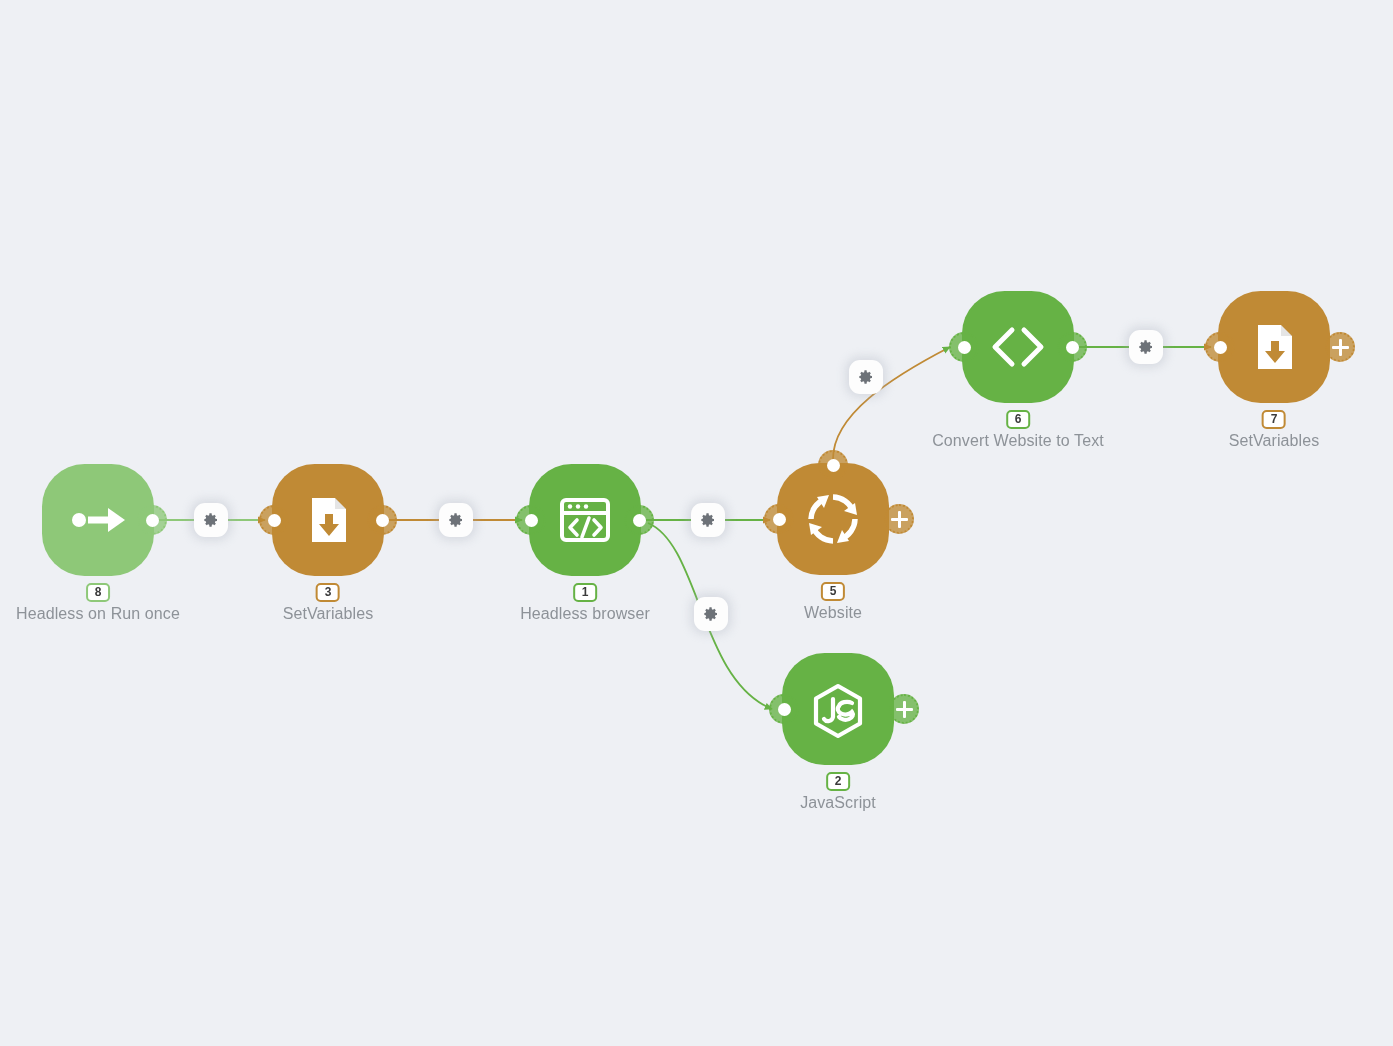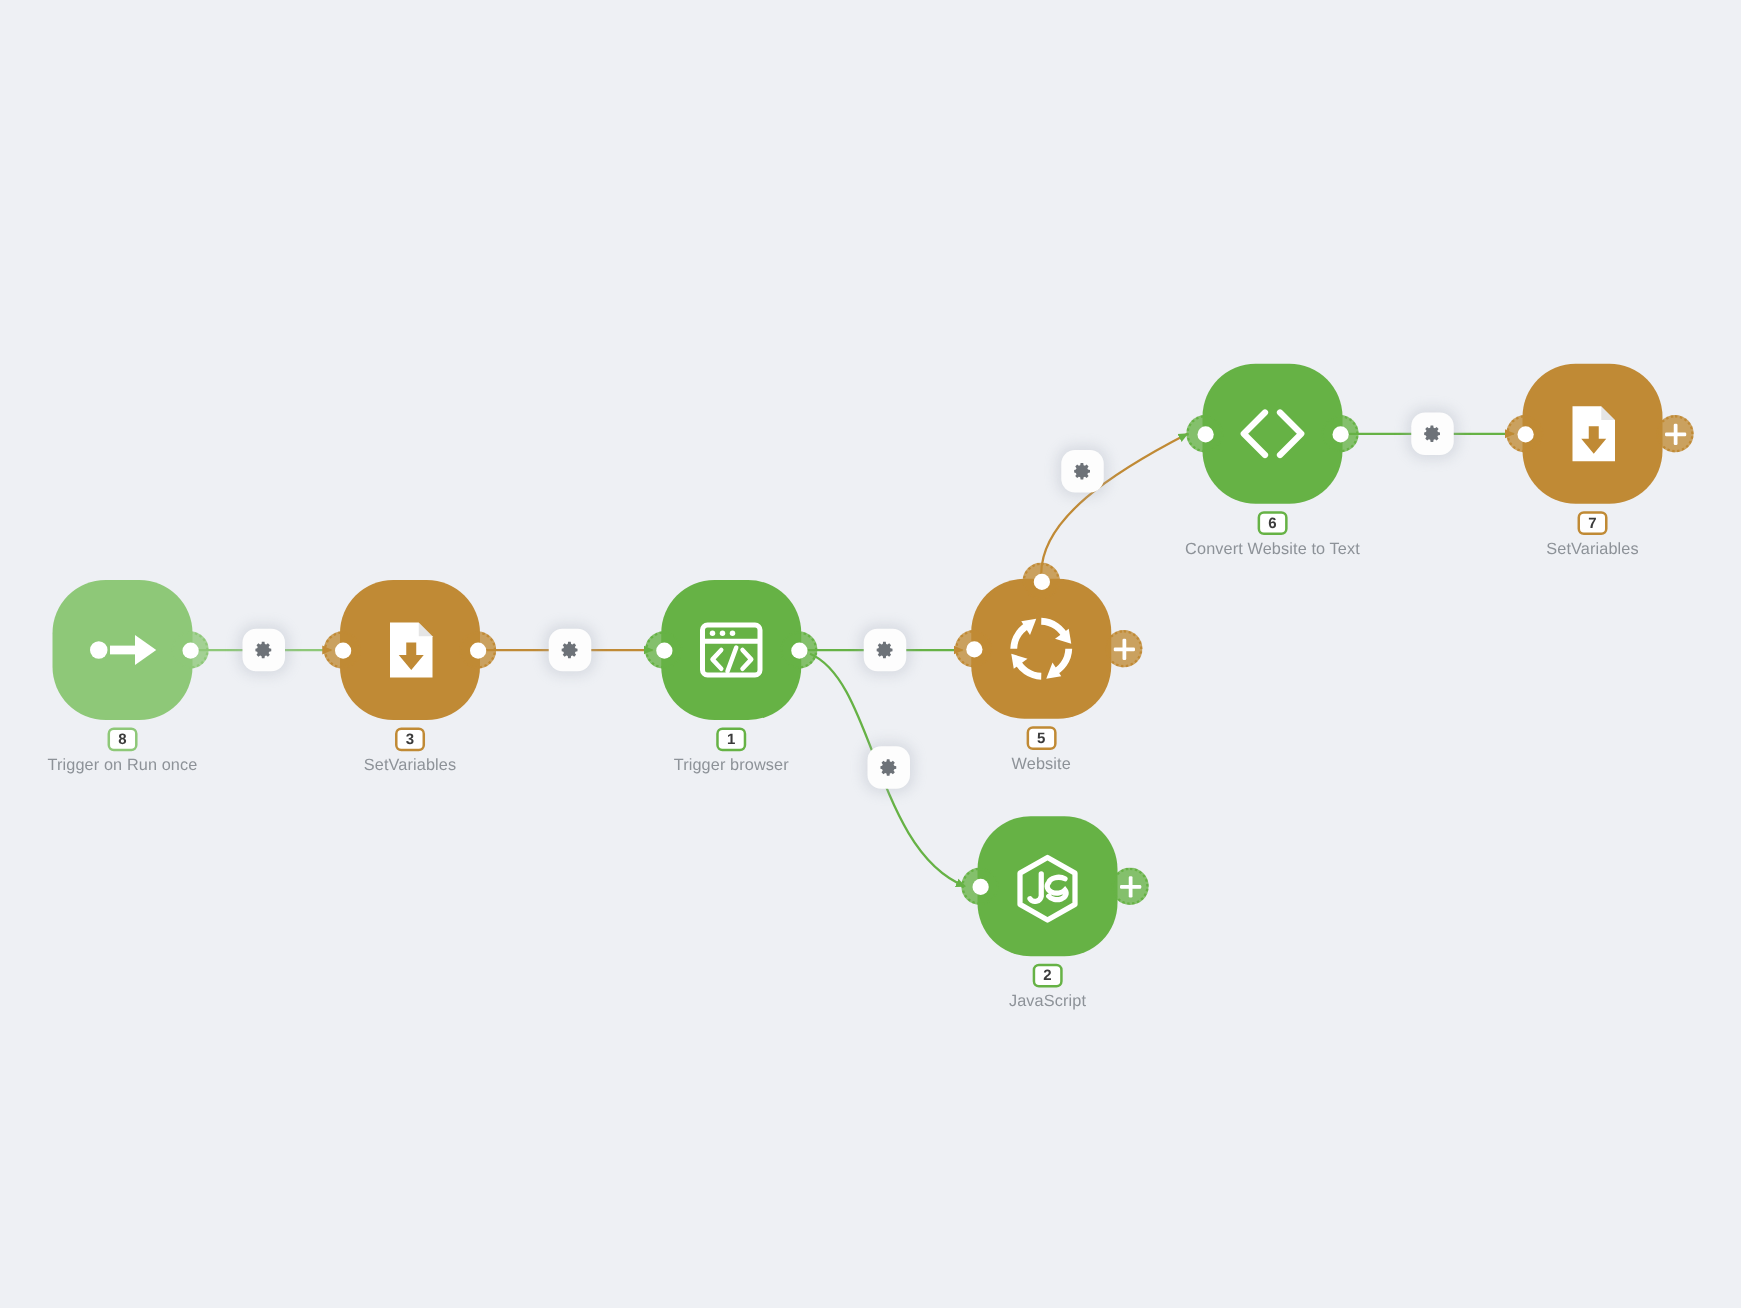--- a/index.html
+++ b/index.html
@@ -113,21 +113,21 @@
     line-height: 15px;
     font-size: 12px;
     font-weight: bold;
     color: #3b3b3b;
     background: #ffffff;
     border-radius: 5px;
     border: 2px solid #aaa;
   }
   .label-text {
     margin-top: 3px;
-    font-size: 13px;
+    font-size: 16px;
     color: #8d9298;
     letter-spacing: 0.1px;
   }
 
   
   .gear {
     position: absolute;
     width: 34px;
     height: 34px;
     margin-left: -17px;
@@ -202,21 +202,21 @@
             <rect x="20" y="26.5" width="24" height="7" fill="#ffffff"></rect>
             <path d="M 40 18 L 57 30 L 40 42 Z" fill="#ffffff"></path>
           </svg>
         </div>
         <div class="port port-out">
           <div style="position: absolute; left: 0px; top: 0px; width: 30px; height: 30px; border-radius: 50%; box-sizing: border-box; border: 2px dotted rgb(142, 200, 120); background: rgba(142, 200, 120, 0.78);"></div>
           <div class="port-dot" style="position: relative;"></div>
         </div>
         <div class="node-label">
           <div><span class="badge" style="border-color: rgb(142, 200, 120);">8</span></div>
-          <div class="label-text">Trigger on Run once</div>
+          <div class="label-text">Headless on Run once</div>
         </div>
       </div>
       <div class="node" style="left: 328px; top: 520px;">
         <div class="node-body" style="background: rgb(192, 138, 53);">
           <svg width="60" height="60" viewBox="0 0 60 60">
             <path d="M 14 8 L 37 8 L 48 19 L 48 52 L 14 52 Z" fill="#ffffff"></path>
             <path d="M 37 8 L 48 19 L 37 19 Z" fill="rgba(0,0,0,0.10)"></path>
             <path d="M 27 24 L 35 24 L 35 34 L 41 34 L 31 46 L 21 34 L 27 34 Z" fill="none" stroke="none"></path>
             <path d="M 27 24 L 35 24 L 35 34 L 41 34 L 31 46 L 21 34 L 27 34 Z" fill="#c08a35"></path>
           </svg>
@@ -250,21 +250,21 @@
         <div class="port port-in">
           <div style="position: absolute; left: 0px; top: 0px; width: 30px; height: 30px; border-radius: 50%; box-sizing: border-box; border: 2px dotted rgb(102, 178, 69); background: rgba(102, 178, 69, 0.78);"></div>
           <div class="port-dot" style="position: relative;"></div>
         </div>
         <div class="port port-out">
           <div style="position: absolute; left: 0px; top: 0px; width: 30px; height: 30px; border-radius: 50%; box-sizing: border-box; border: 2px dotted rgb(102, 178, 69); background: rgba(102, 178, 69, 0.78);"></div>
           <div class="port-dot" style="position: relative;"></div>
         </div>
         <div class="node-label">
           <div><span class="badge" style="border-color: rgb(102, 178, 69);">1</span></div>
-          <div class="label-text">Trigger browser</div>
+          <div class="label-text">Headless browser</div>
         </div>
       </div>
       <div class="node" style="left: 833px; top: 519px;">
         <div class="node-body" style="background: rgb(192, 138, 53);">
           <svg width="60" height="60" viewBox="0 0 60 60">
             <g fill="none" stroke="#ffffff" stroke-width="5.5" stroke-linecap="butt">
               <path d="M 30 8 A 22 22 0 0 1 50 22"></path>
               <path d="M 52 30 A 22 22 0 0 1 38 50"></path>
               <path d="M 30 52 A 22 22 0 0 1 10 38"></path>
               <path d="M 8 30 A 22 22 0 0 1 22 10"></path>

